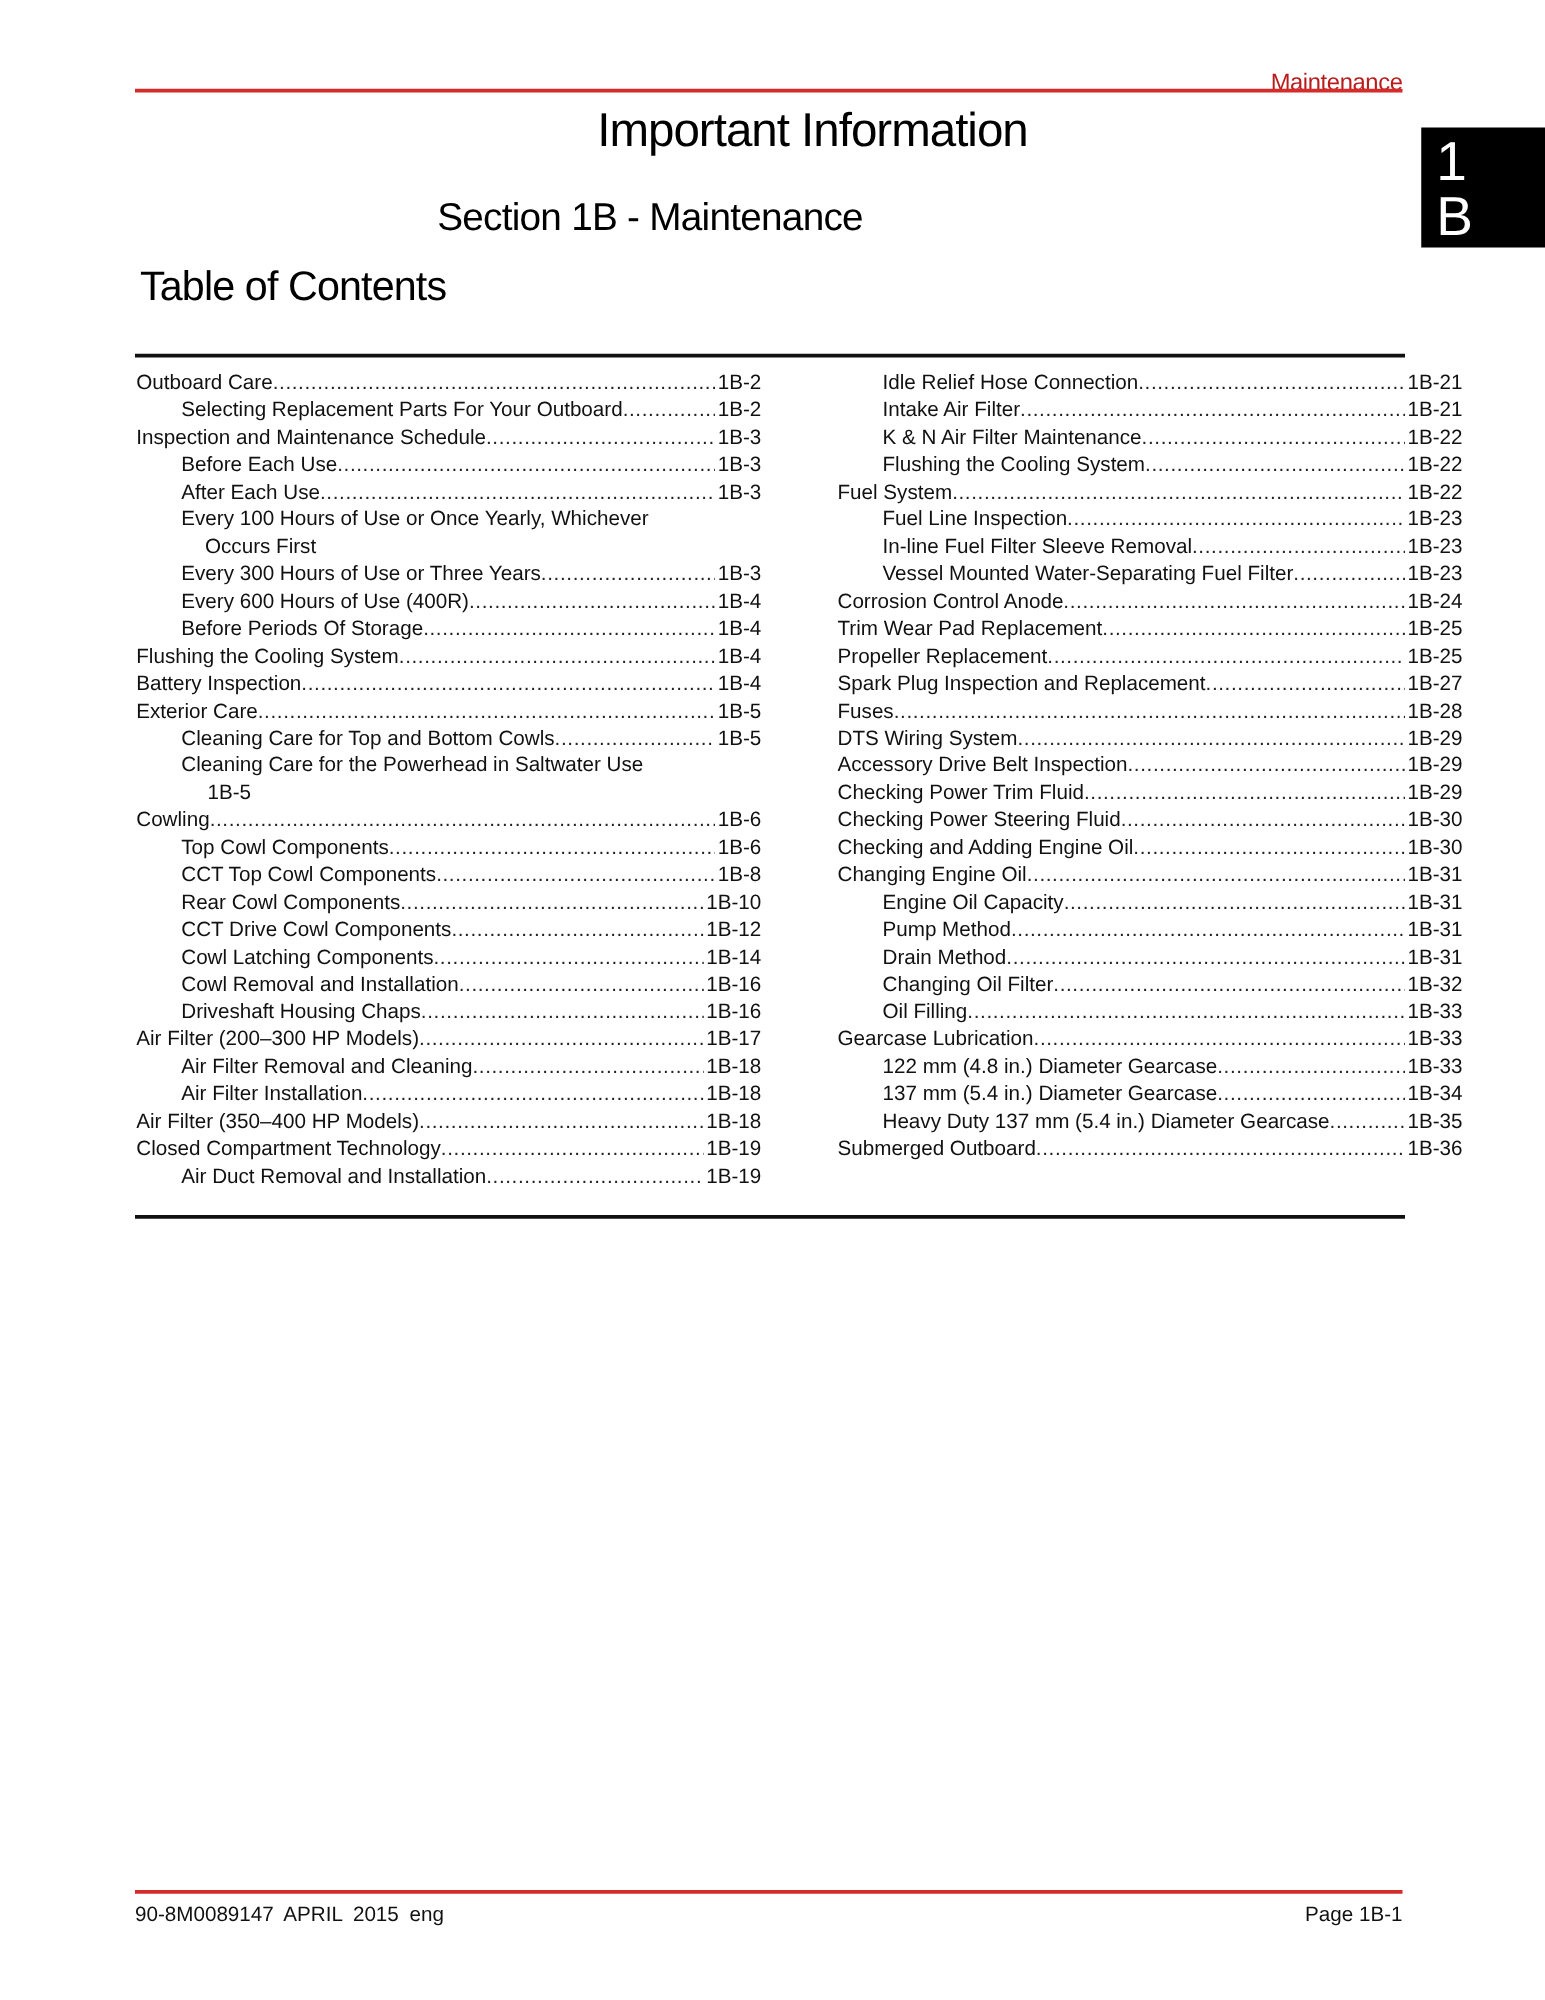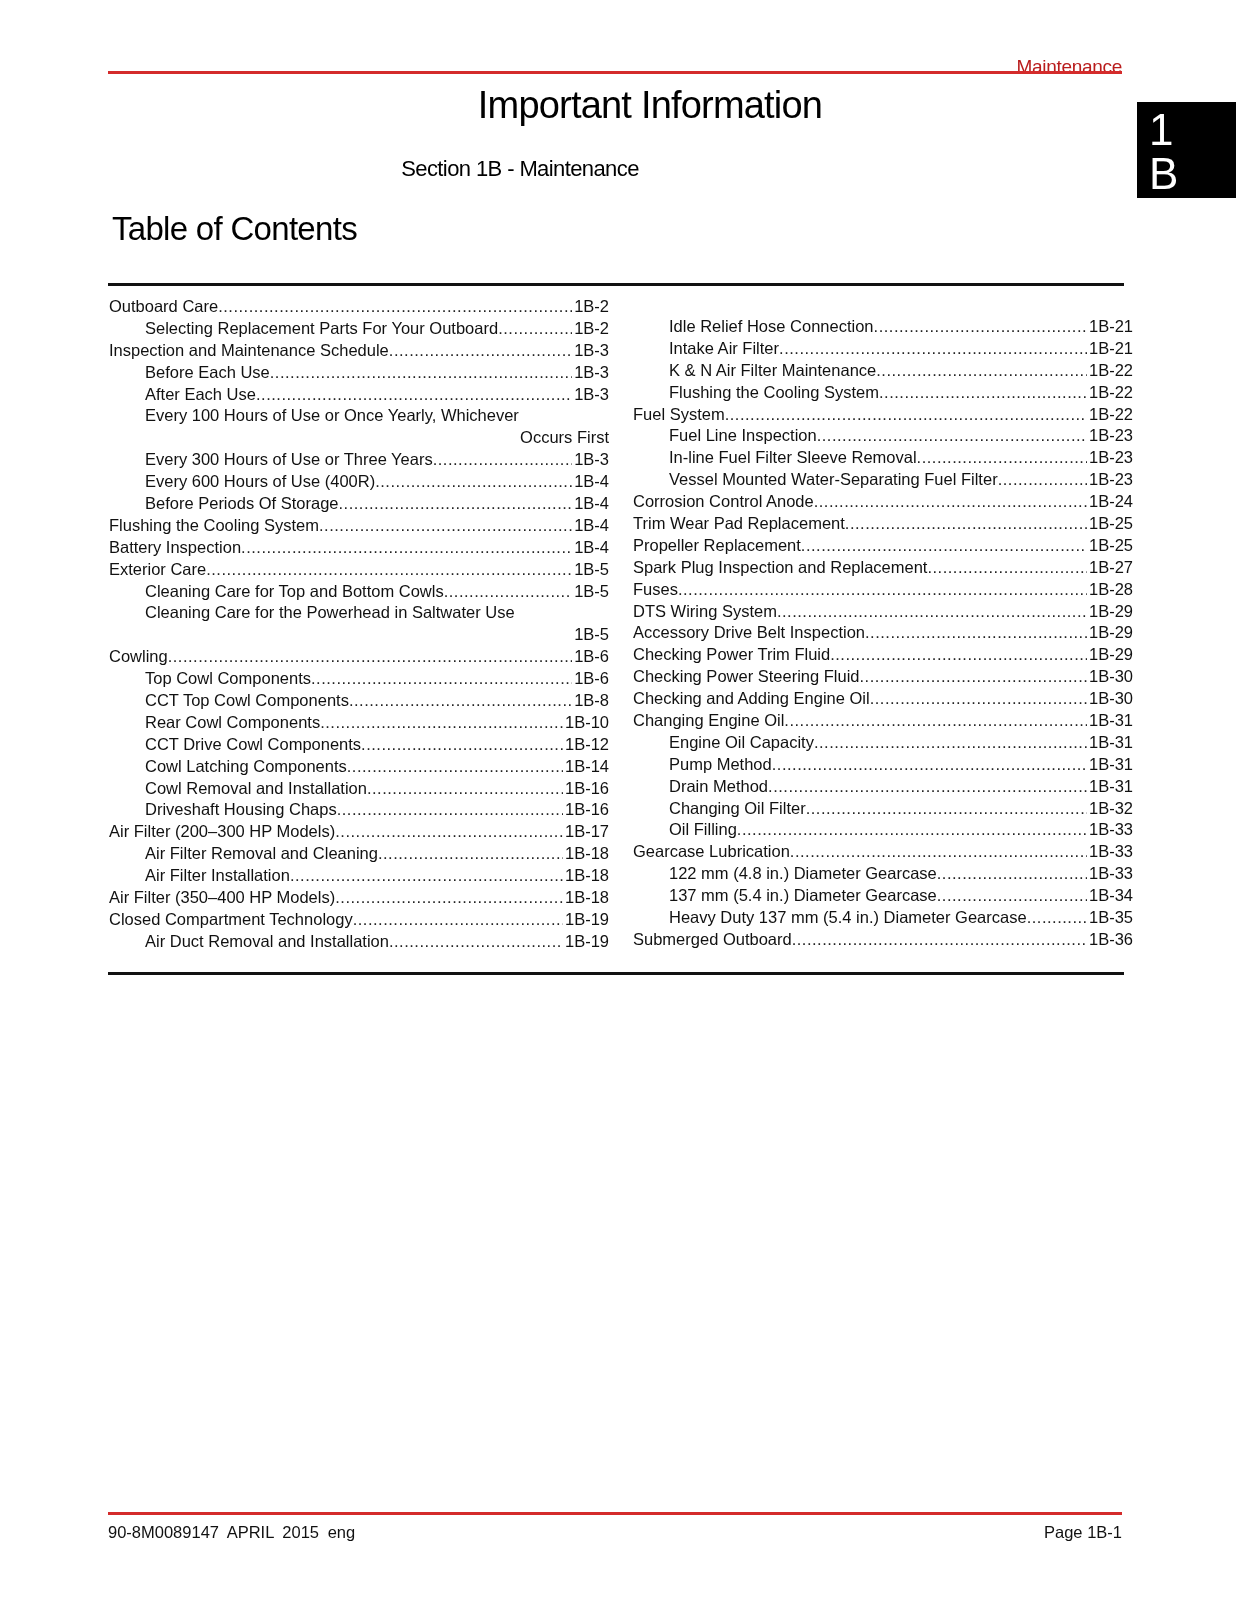--- a/index.html
+++ b/index.html
@@ -6,29 +6,29 @@
   body { width:1236px; height:1600px; position:relative; overflow:hidden;
          font-family:"Liberation Sans", sans-serif; color:#111; }
   .header-label { position:absolute; right:114px; top:56px; font-size:19px; font-weight:normal; letter-spacing:-0.3px; color:#b91c1c; }
   .red-rule { position:absolute; left:108px; width:1014px; height:3px; background:#d42b2b; }
   .red-rule.top { top:71px; }
   .red-rule.bottom { top:1512px; }
   .tab-block { position:absolute; left:1137px; top:102px; width:99px; height:96px; background:#000; color:#fff;
                font-size:44px; line-height:44px; padding-left:12px; padding-top:6px; box-sizing:border-box; }
   .tab-block span { display:block; }
   .doc-title { position:absolute; left:0; width:1236px; top:84px; text-align:center; font-size:38px; letter-spacing:-0.8px; color:#000;margin-left:32px; }
-  .doc-subtitle { position:absolute; left:0; width:1040px; top:156px; text-align:center; font-size:22px; letter-spacing:-0.6px; color:#000; }
+  .doc-subtitle { position:absolute; left:0; width:1040px; top:156px; text-align:center; font-size:31px; letter-spacing:-0.6px; color:#000; }
   .toc-heading { position:absolute; left:112px; top:210px; font-size:33px; letter-spacing:-0.7px; color:#000; }
   .black-rule { position:absolute; left:108px; width:1016px; height:3px; background:#111; }
   .black-rule.top { top:283px; }
   .black-rule.bottom { top:972px; }
   .toc-col { position:absolute; top:296px; width:500px; }
   .toc-col.left { left:109px; }
-  .toc-col.right { left:633px;margin-top:20px; }
-  .toc-row { display:flex; align-items:flex-end; height:21.9px; font-size:16.5px; line-height:21.9px; white-space:nowrap; overflow:hidden; }
+  .toc-col.right { left:670px; }
+  .toc-row { display:flex; height:21.9px; font-size:16.5px; line-height:21.9px; white-space:nowrap; overflow:hidden; }
   .toc-row.lvl1 { padding-left:36px; }
   .toc-row.cont { padding-left:55px;flex-direction:column; }
   .toc-row .label { flex:0 0 auto; }
   .toc-row .dots { flex:1 1 auto; overflow:hidden; letter-spacing:0.5px; color:#222; }
   .toc-row .dots::after { content:"................................................................................................................................................................"; }
   .toc-row .page { flex:0 0 auto; padding-left:2px; }
   .footer-left { position:absolute; left:108px; top:1523px; font-size:16.5px; word-spacing:4px; color:#111; }
   .footer-right { position:absolute; right:114px; top:1523px; font-size:16.5px; color:#111; }
 </style>
 </head>

